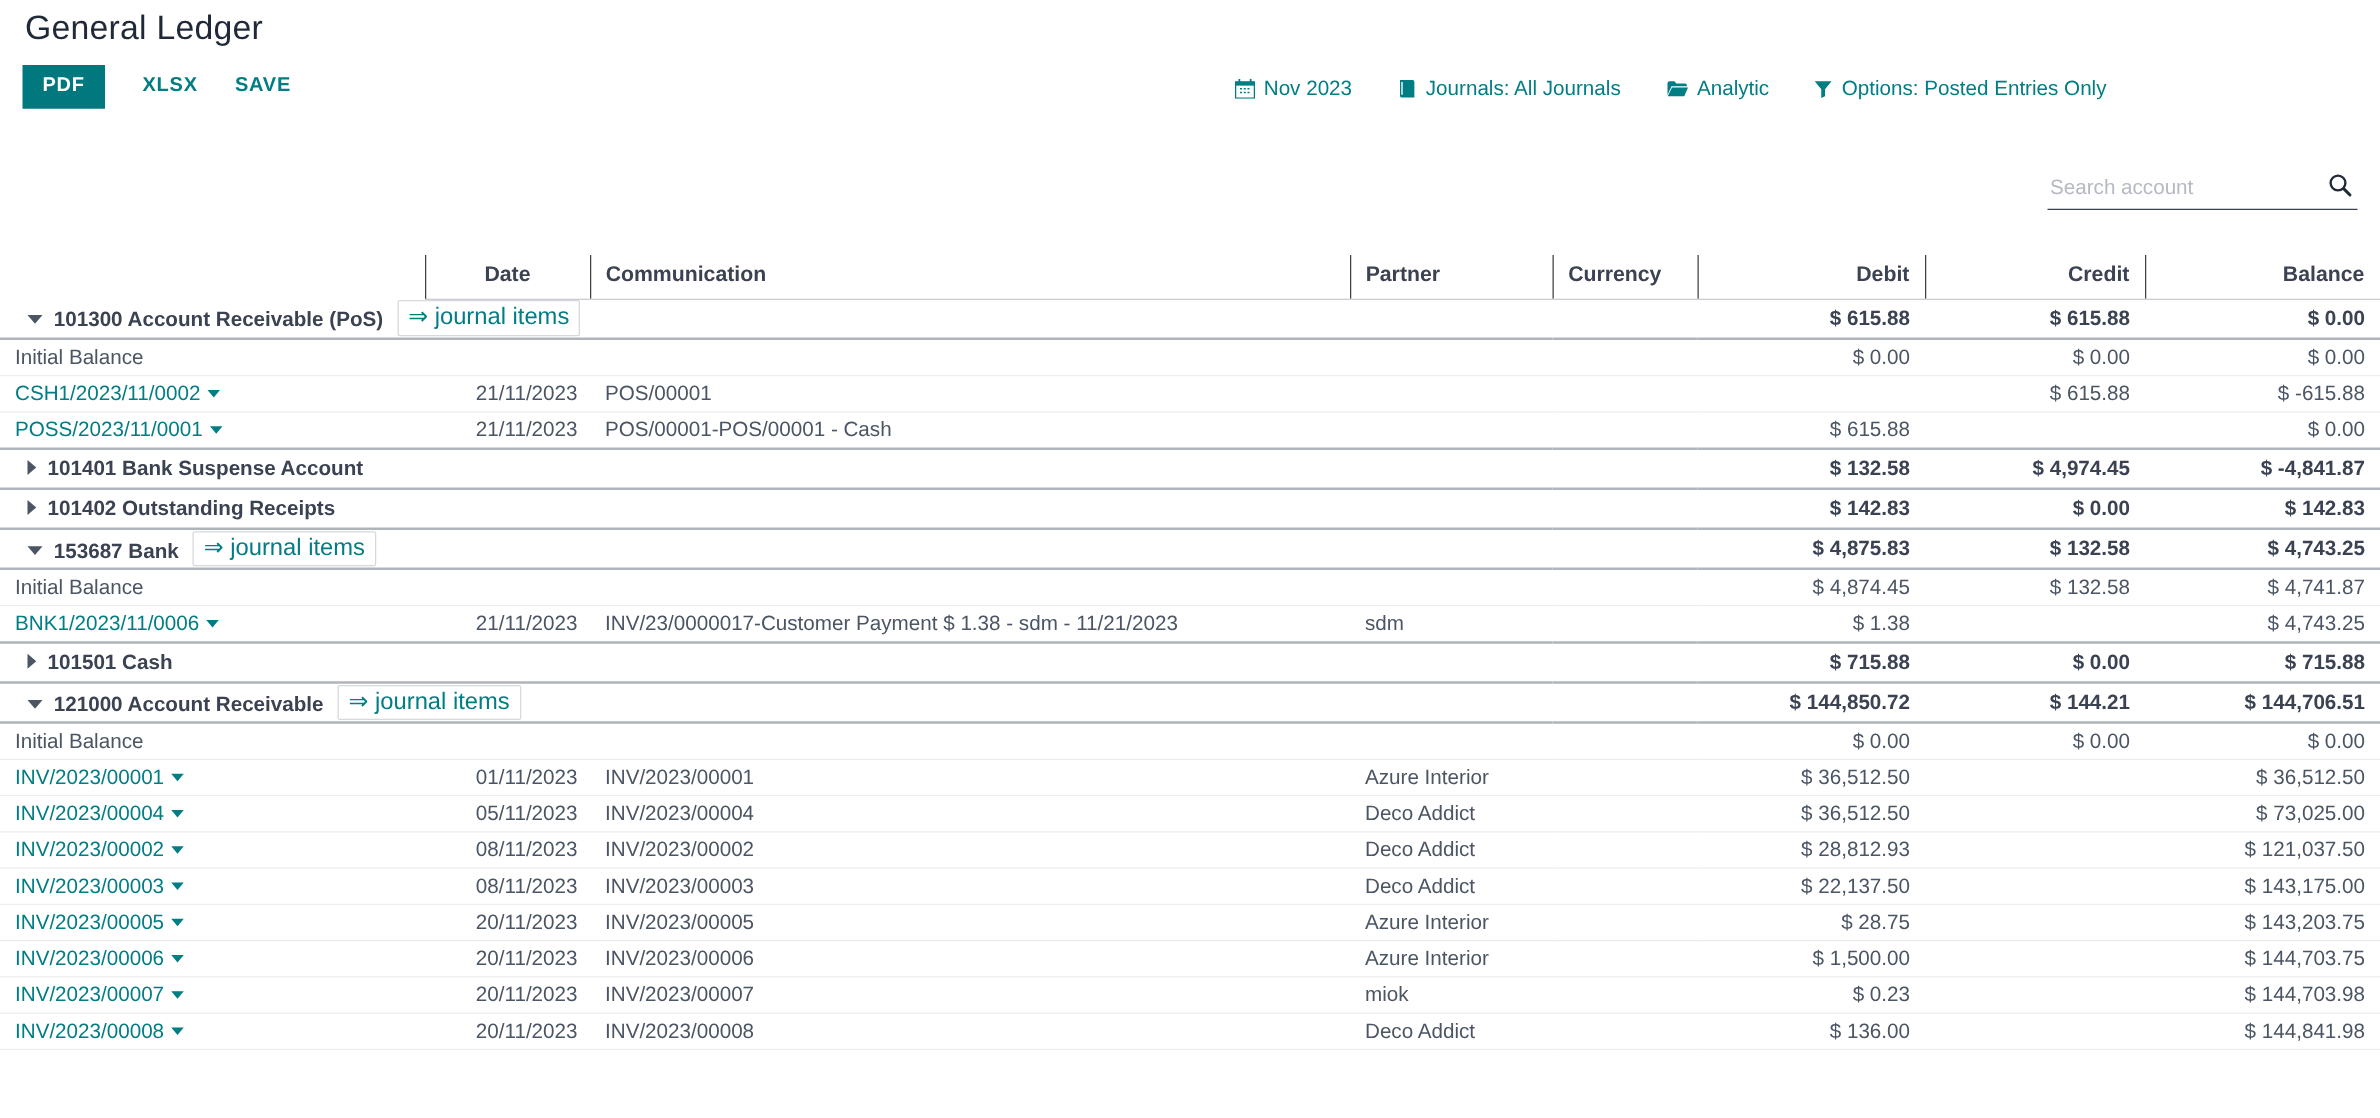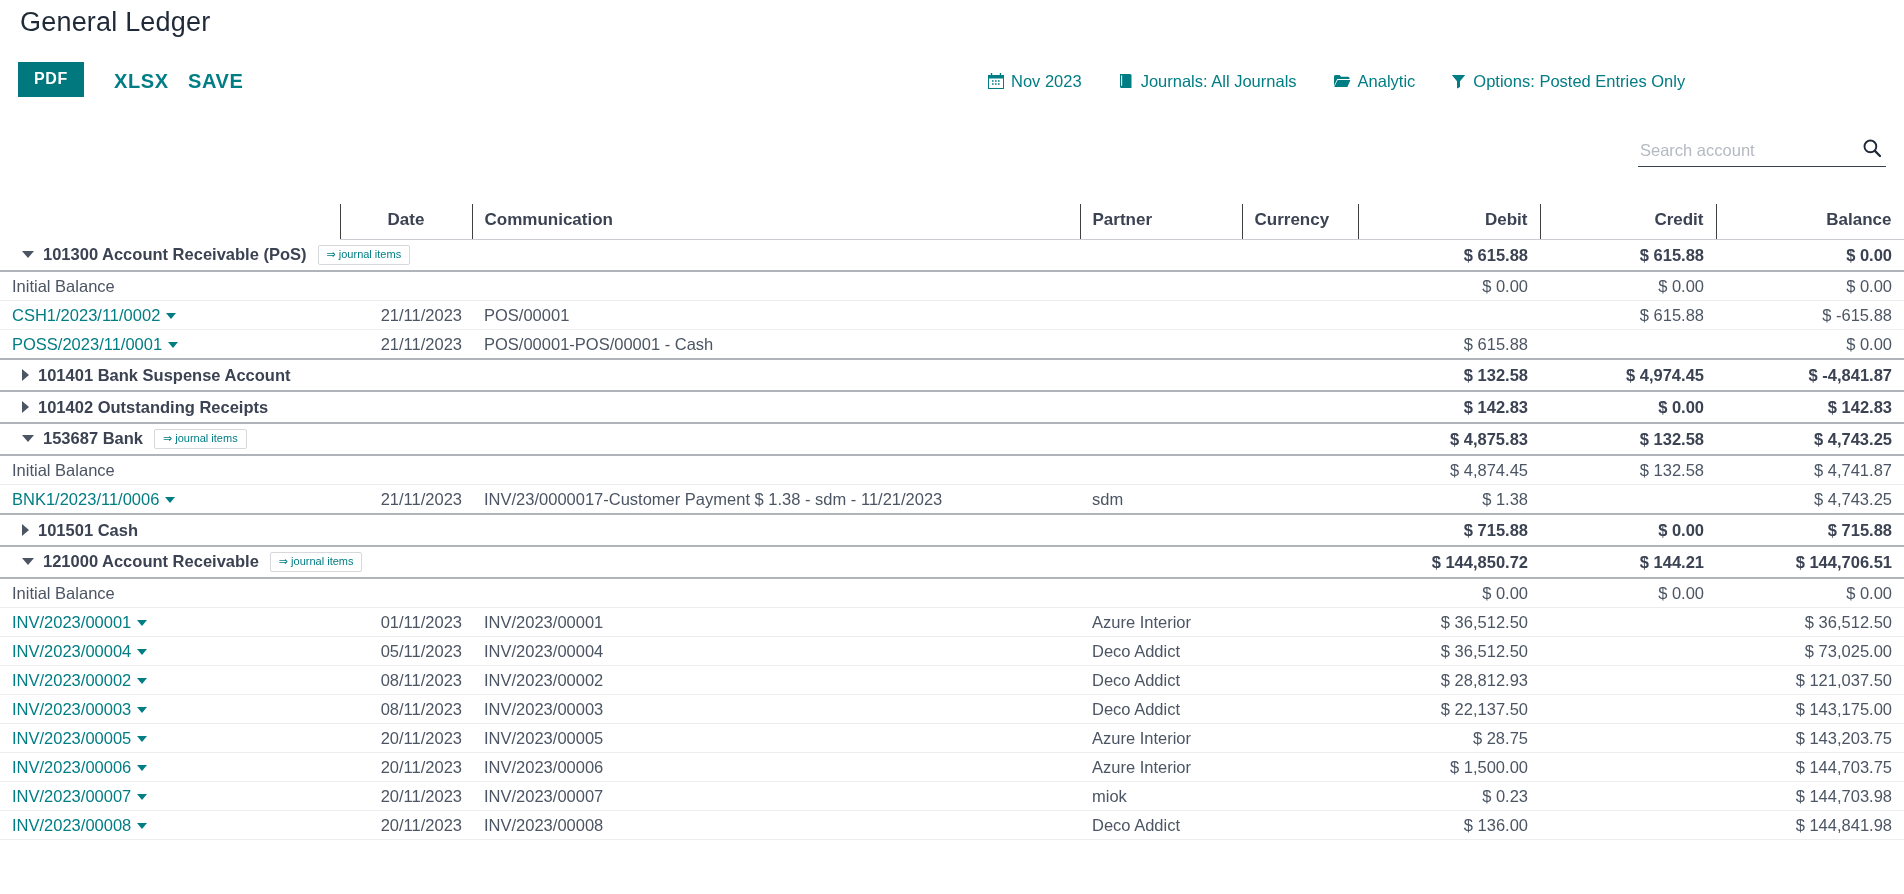--- a/index.html
+++ b/index.html
@@ -8,29 +8,29 @@
     font-family:"Liberation Sans","DejaVu Sans",sans-serif;
     color:#374151;-webkit-font-smoothing:antialiased;
   }
   .page{position:relative;width:1904px;height:894px;}
 
   
   .title{
     position:absolute;left:20px;top:7px;font-size:27px;color:#1f2937;
     letter-spacing:.2px;font-weight:400;
   }
-  .ctrlbar{position:absolute;left:0;top:62px;width:1752px;height:53px;}
+  .ctrlbar{position:absolute;left:0;top:52px;width:1752px;height:53px;}
   .btn-pdf{
     position:absolute;left:18px;top:0;background:#00787e;color:#fff;
     font-size:16px;font-weight:700;letter-spacing:.6px;
     padding:9px 16px 10px;border:none;cursor:pointer;line-height:1;
   }
   .btn-flat{
     position:absolute;top:0;background:none;border:none;cursor:pointer;
-    color:#017d84;font-size:20px;font-weight:700;letter-spacing:.6px;
+    color:#017d84;font-size:16px;font-weight:700;letter-spacing:.6px;
     padding:9px 10px 10px;line-height:1;
   }
   .btn-xlsx{left:104px;}
   .btn-save{left:178px;}
 
   .filters{
     position:absolute;left:988px;top:0;display:flex;align-items:center;gap:36px;
     height:38px;
   }
   .filter{
@@ -95,21 +95,21 @@
     display:inline-block;width:0;height:0;margin-right:9px;vertical-align:2px;
     border-left:6px solid transparent;border-right:6px solid transparent;
     border-top:7px solid #4b5563;cursor:pointer;
   }
   .caret.closed{
     border-top:6px solid transparent;border-bottom:6px solid transparent;
     border-left:7px solid #4b5563;border-right:none;vertical-align:0px;
   }
   .badge{
     display:inline-block;margin-left:11px;border:1px solid #d6d8dc;border-radius:2px;
-    color:#017d84;font-size:11px;font-weight:400;padding:2px 8px 3px;
+    color:#017d84;font-size:19px;font-weight:400;padding:2px 8px 3px;
     cursor:pointer;line-height:1.15;vertical-align:2px;
   }
   .mvlink{color:#017d84;cursor:pointer;}
   .mvlink .dd{
     display:inline-block;width:0;height:0;margin-left:6px;vertical-align:2px;
     border-left:5px solid transparent;border-right:5px solid transparent;
     border-top:6px solid #017d84;
   }
 </style>
 </head>

